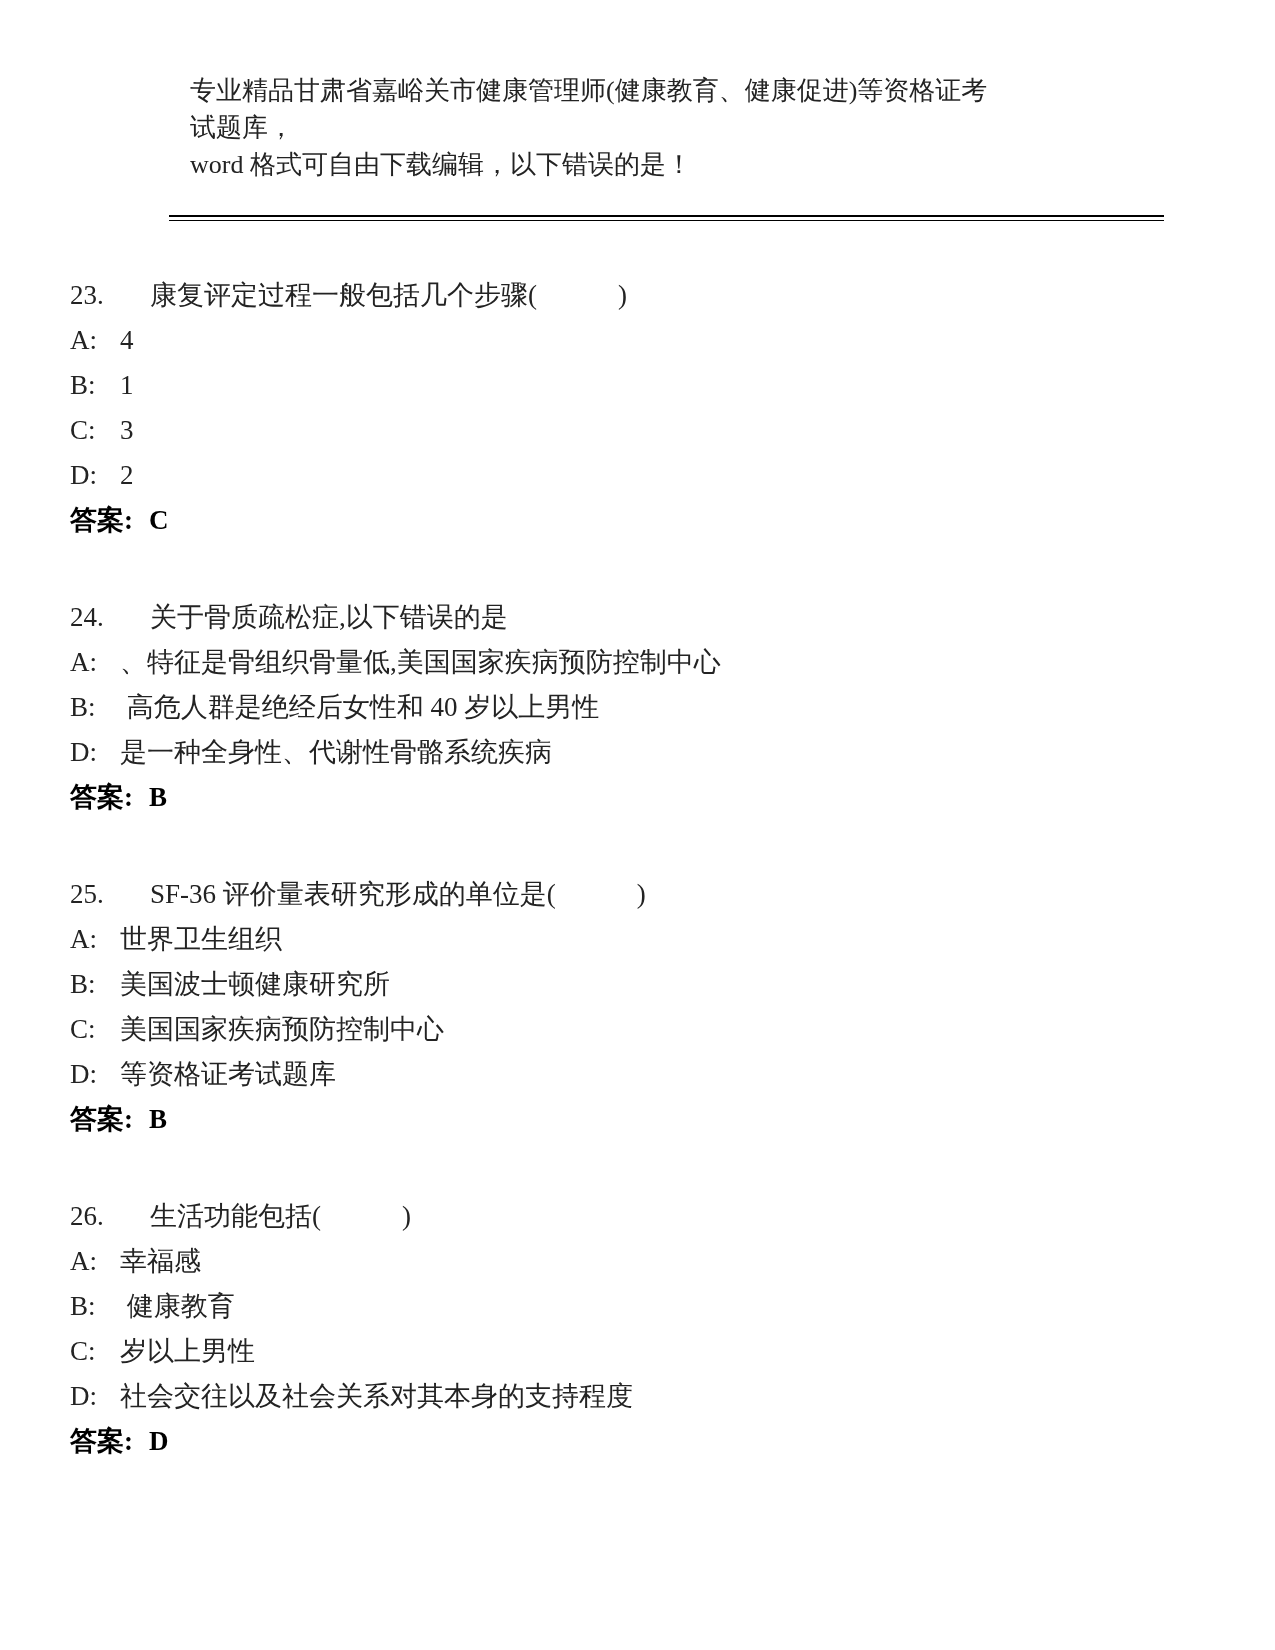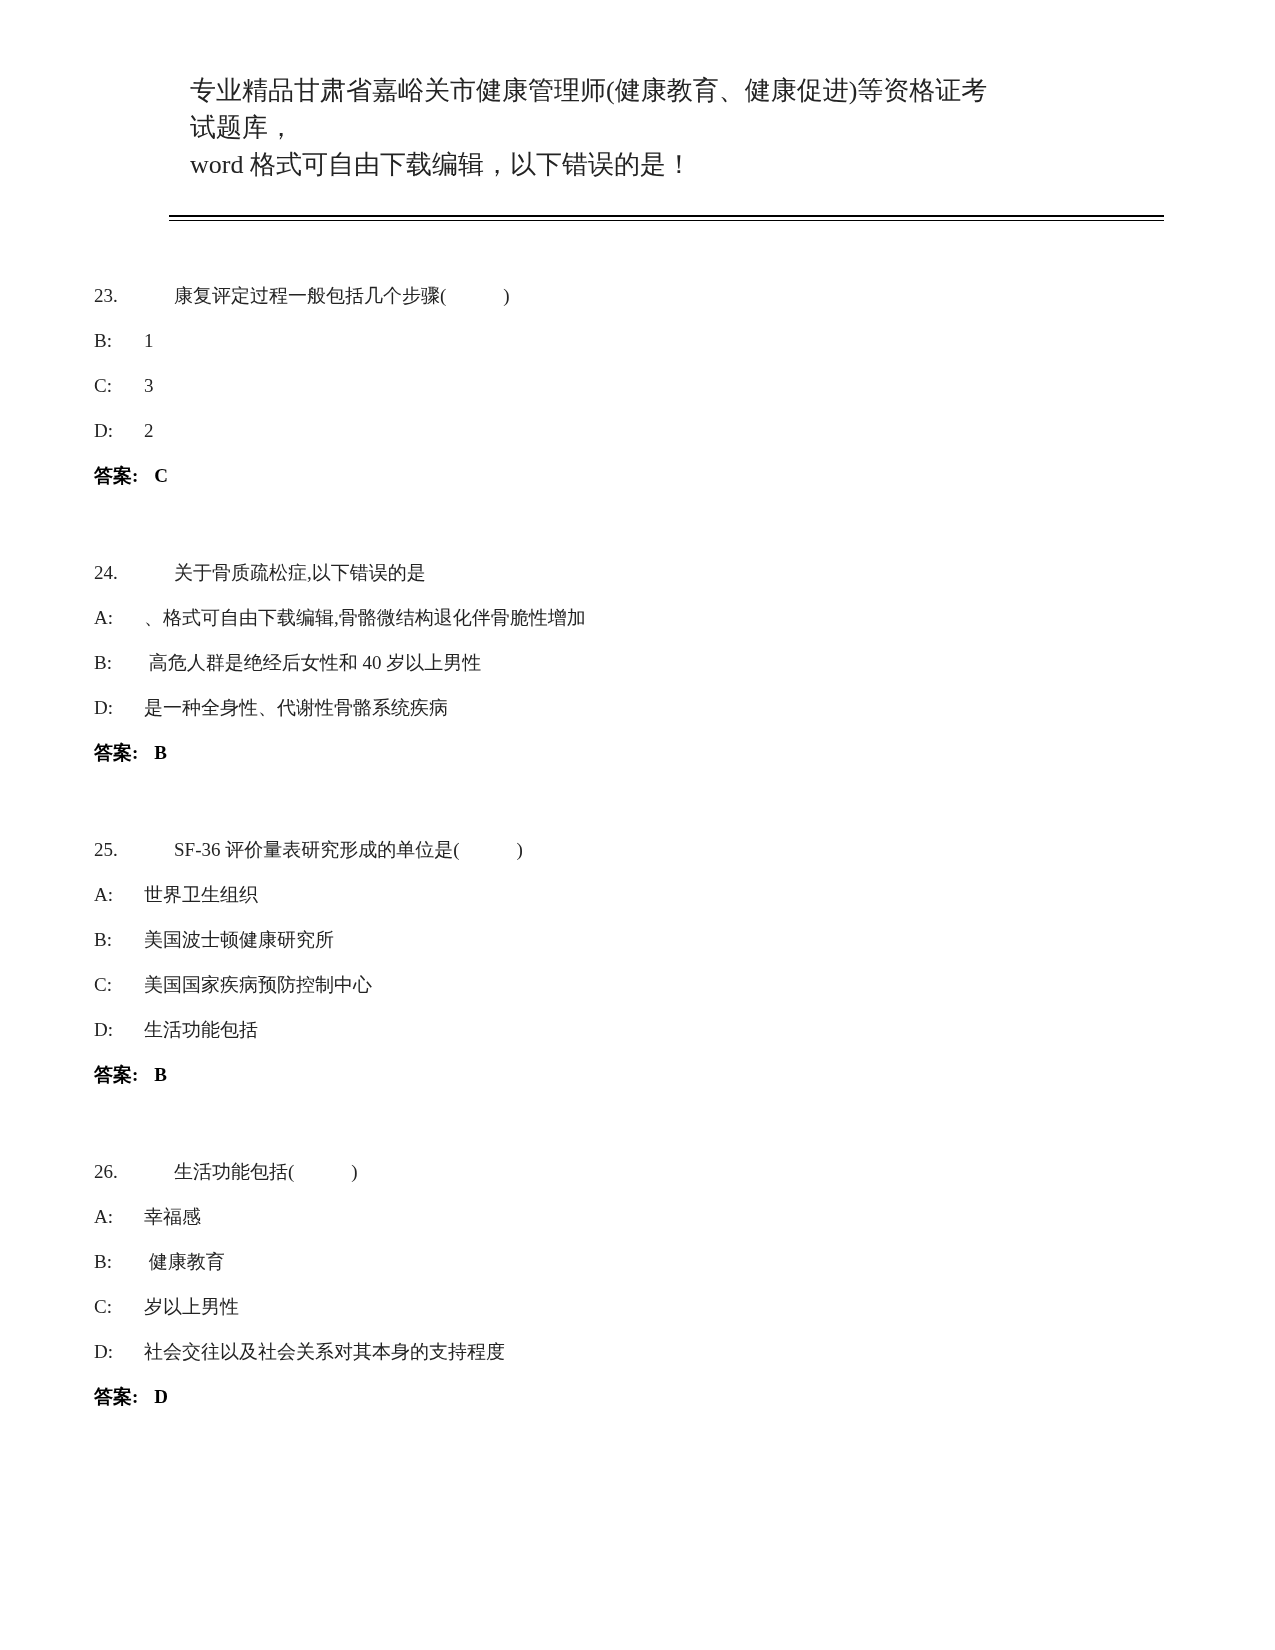--- a/index.html
+++ b/index.html
@@ -33,23 +33,23 @@
   }
   .double-rule {
     margin-left: 169px;
     margin-top: 32px;
     width: 995px;
     height: 3px;
     border-top: 2px solid #000000;
     border-bottom: 1px solid #000000;
   }
   .questions {
-    margin-left: 94px;
+    margin-left: 70px;
     margin-right: 160px;
-    font-size: 19px;
+    font-size: 27px;
     line-height: 45px;
   }
   .question {
     margin-top: 52px;
   }
   .qline {
     margin: 0;
     white-space: pre-wrap;
   }
   .qnum {
@@ -79,40 +79,41 @@
     <p>专业精品甘肃省嘉峪关市健康管理师(健康教育、健康促进)等资格证考试题库，</p>
     <p>word 格式可自由下载编辑，以下错误的是！</p>
   </header>
 
   <div class="double-rule"></div>
 
   <main class="questions">
 
     <section class="question">
       <p class="qline"><span class="qnum">23.</span><span>康复评定过程一般包括几个步骤(　　　)</span></p>
+      <p class="qline"><span class="oletter">A:</span><span>4</span></p>
       <p class="qline"><span class="oletter">B:</span><span>1</span></p>
       <p class="qline"><span class="oletter">C:</span><span>3</span></p>
       <p class="qline"><span class="oletter">D:</span><span>2</span></p>
       <p class="qline answer-line"><span>答案:</span><span class="answer-value">C</span></p>
     </section>
 
     <section class="question">
       <p class="qline"><span class="qnum">24.</span><span>关于骨质疏松症,以下错误的是</span></p>
-      <p class="qline"><span class="oletter">A:</span><span>、格式可自由下载编辑,骨骼微结构退化伴骨脆性增加</span></p>
+      <p class="qline"><span class="oletter">A:</span><span>、特征是骨组织骨量低,美国国家疾病预防控制中心</span></p>
       <p class="qline"><span class="oletter">B:</span><span> 高危人群是绝经后女性和 40 岁以上男性</span></p>
       <p class="qline"><span class="oletter">D:</span><span>是一种全身性、代谢性骨骼系统疾病</span></p>
       <p class="qline answer-line"><span>答案:</span><span class="answer-value">B</span></p>
     </section>
 
     <section class="question">
       <p class="qline"><span class="qnum">25.</span><span>SF-36 评价量表研究形成的单位是(　　　)</span></p>
       <p class="qline"><span class="oletter">A:</span><span>世界卫生组织</span></p>
       <p class="qline"><span class="oletter">B:</span><span>美国波士顿健康研究所</span></p>
       <p class="qline"><span class="oletter">C:</span><span>美国国家疾病预防控制中心</span></p>
-      <p class="qline"><span class="oletter">D:</span><span>生活功能包括</span></p>
+      <p class="qline"><span class="oletter">D:</span><span>等资格证考试题库</span></p>
       <p class="qline answer-line"><span>答案:</span><span class="answer-value">B</span></p>
     </section>
 
     <section class="question">
       <p class="qline"><span class="qnum">26.</span><span>生活功能包括(　　　)</span></p>
       <p class="qline"><span class="oletter">A:</span><span>幸福感</span></p>
       <p class="qline"><span class="oletter">B:</span><span> 健康教育</span></p>
       <p class="qline"><span class="oletter">C:</span><span>岁以上男性</span></p>
       <p class="qline"><span class="oletter">D:</span><span>社会交往以及社会关系对其本身的支持程度</span></p>
       <p class="qline answer-line"><span>答案:</span><span class="answer-value">D</span></p>

